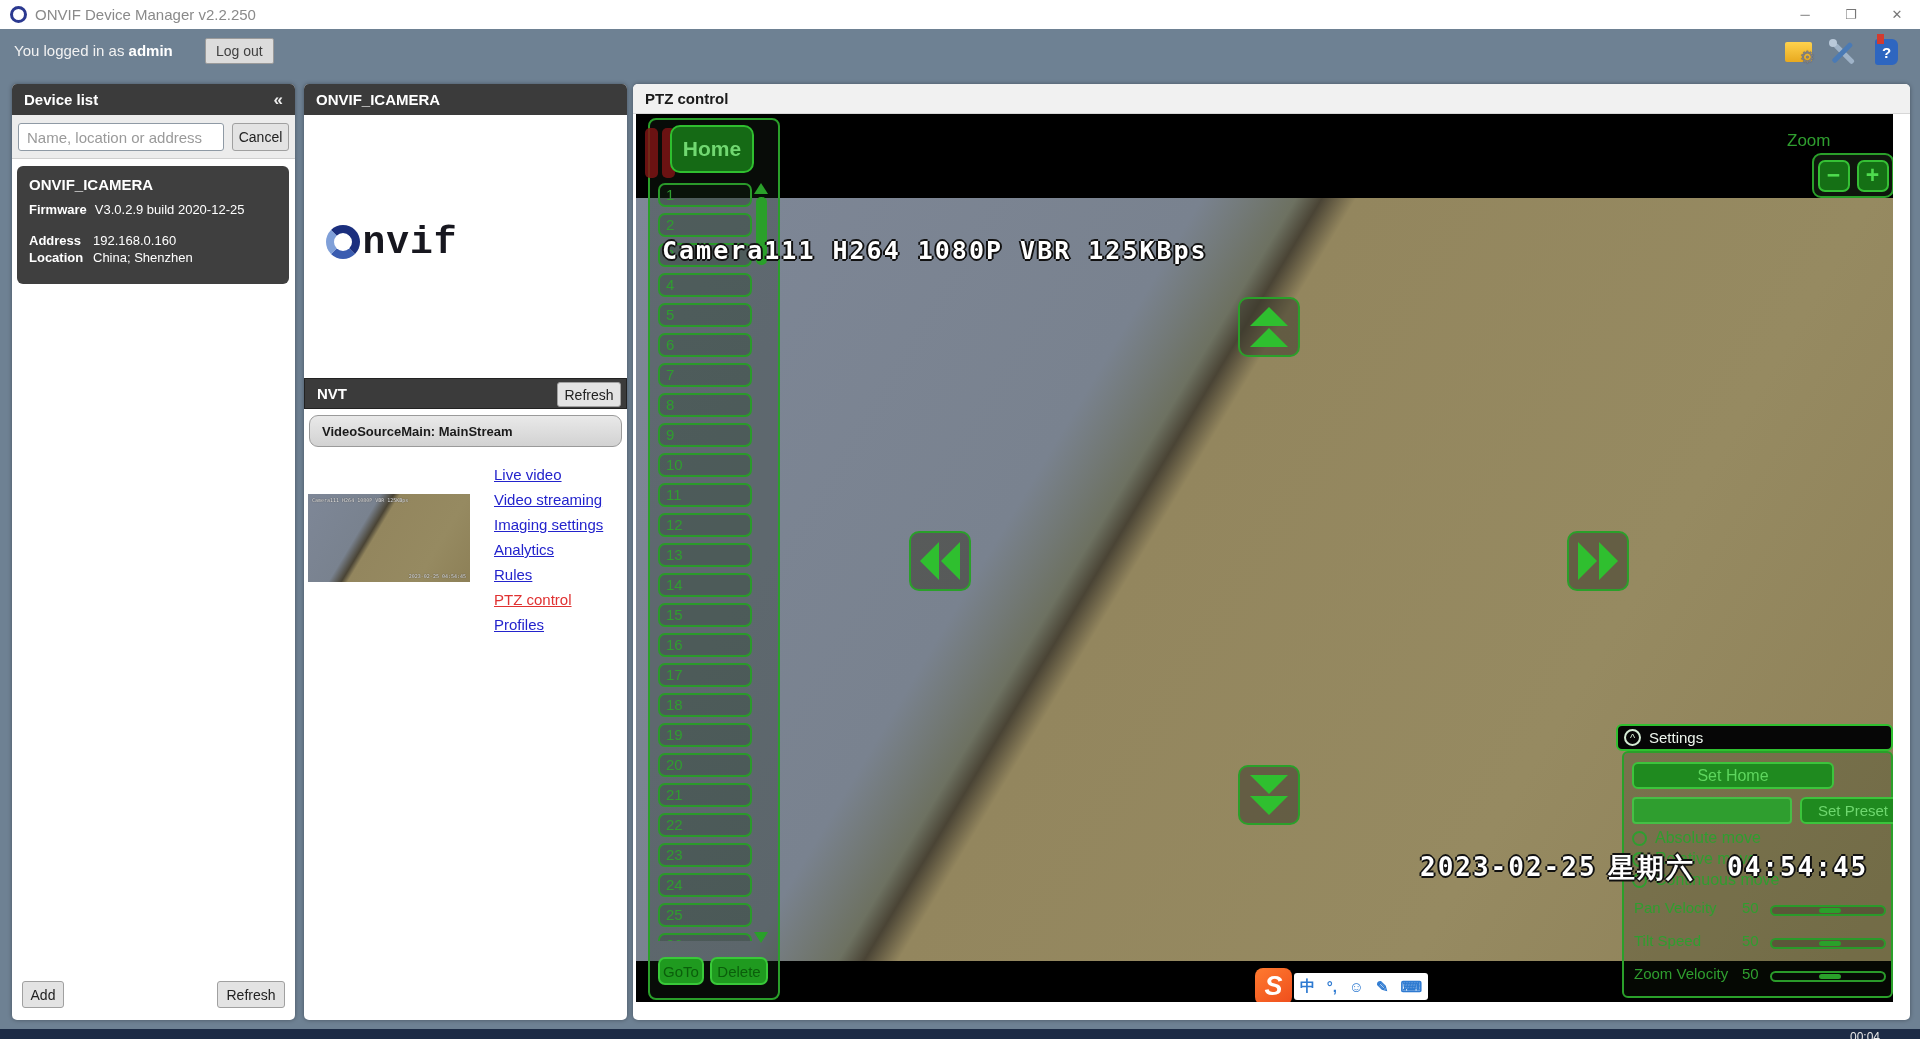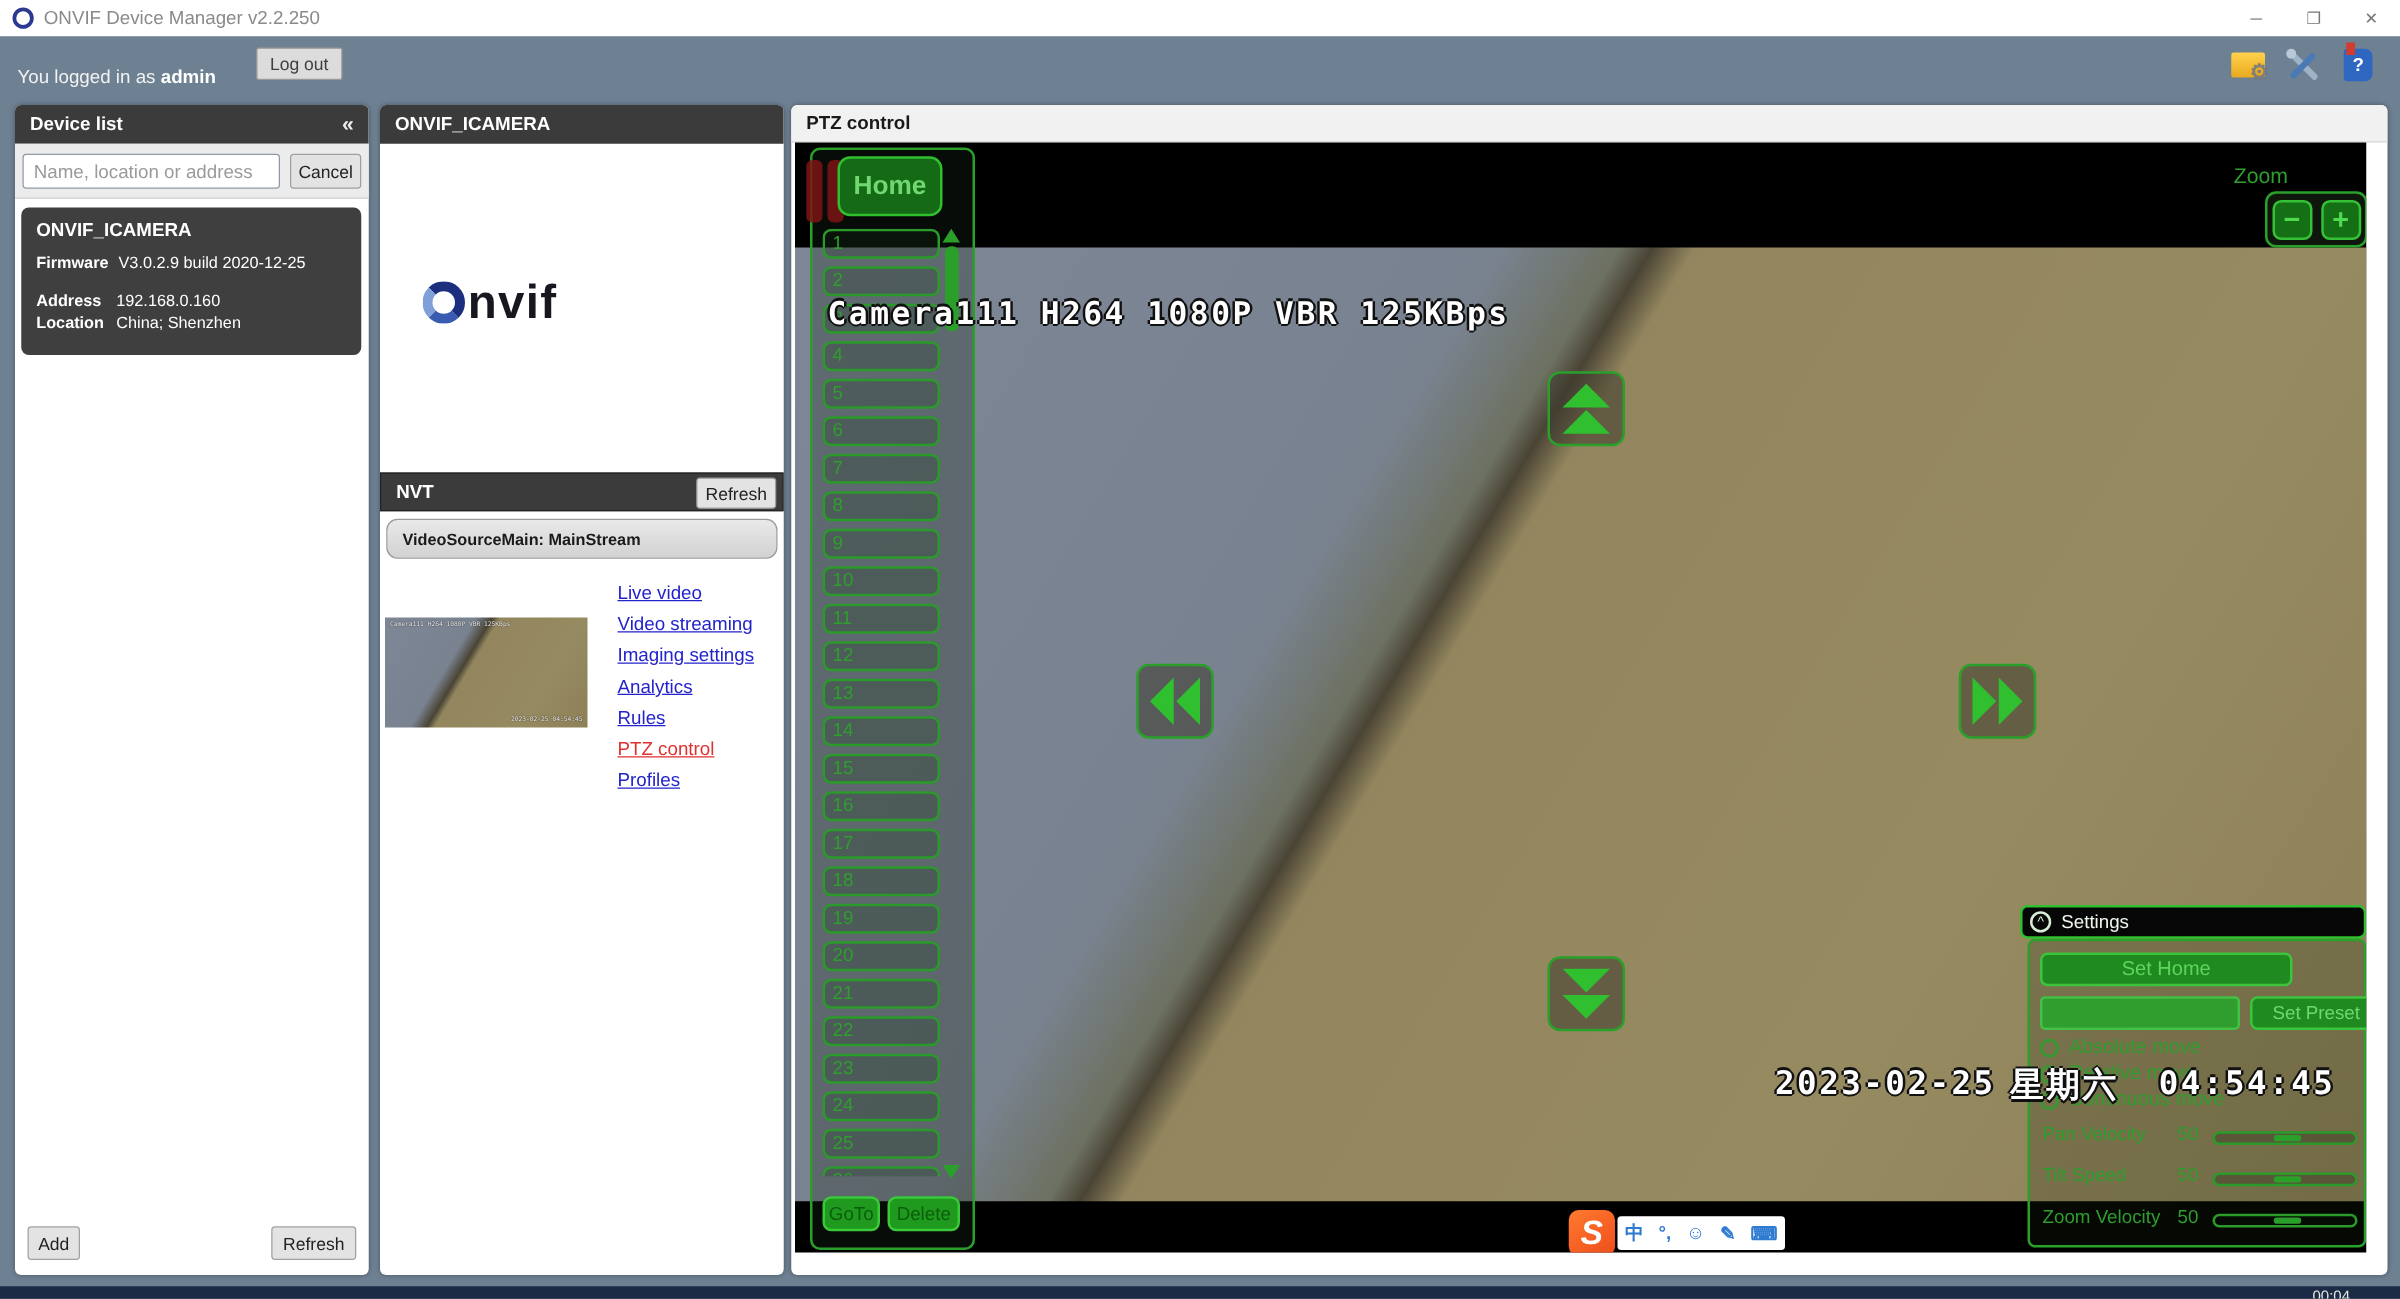--- a/index.html
+++ b/index.html
@@ -8,21 +8,21 @@
 
   
   .titlebar { position:absolute; left:0; top:0; width:1920px; height:29px; background:#ffffff; display:flex; align-items:center; }
   .app-logo { width:17px; height:17px; border:3px solid #2b3990; border-radius:50%; margin:0 8px 0 10px; background:#fff; }
   .app-title { color:#8a8a8a; font-size:15px; }
   .win-controls { position:absolute; right:0; top:0; height:29px; display:flex; }
   .win-btn { width:46px; height:29px; display:flex; align-items:center; justify-content:center; color:#777; font-size:13px; cursor:default; }
 
   
   .loginbar { position:absolute; left:0; top:29px; width:1920px; height:48px; }
-  .login-text { position:absolute; left:14px; top:24px; color:#f2f2f2; font-size:15px; }
+  .login-text { position:absolute; left:14px; top:13px; color:#f2f2f2; font-size:15px; }
   .login-user { font-weight:bold; color:#ffffff; }
   .logout-btn { position:absolute; left:205px; top:9px; height:26px; padding:2px 10px; background:#dcdcdc; border:1px solid #9a9a9a; border-radius:2px; font-size:14px; color:#404040; }
   .top-icons { position:absolute; right:18px; top:8px; display:flex; gap:14px; }
   .tico { width:30px; height:30px; position:relative; }
   .ico-manage-folder { position:absolute; left:1px; top:5px; width:27px; height:20px; background:linear-gradient(#ffd24d,#e8a91f); border-radius:2px; }
   .ico-manage-gear { position:absolute; right:-1px; bottom:-1px; font-size:17px; color:#7e8087; text-shadow:0 0 1px #555; }
   .tools-svg, .help-svg { width:30px; height:30px; }
   .ico-help-book { position:absolute; left:3px; top:2px; width:23px; height:26px; background:#2e66c0; border-radius:3px 6px 6px 3px; color:#fff; font-weight:bold; font-size:15px; display:flex; align-items:center; justify-content:center; }
   .ico-help-mark { position:absolute; left:5px; top:-3px; width:7px; height:10px; background:#d23b2f; }
 
@@ -45,21 +45,21 @@
   .dc-gap { height:14px; }
   .dc-label.w64 { width:64px; }
   .btn-gray { background:#e3e3e3; border:1px solid #a0a0a0; border-radius:3px; font-size:14px; color:#222; }
   .add-btn { position:absolute; left:10px; bottom:12px; width:42px; height:27px; }
   .dev-refresh-btn { position:absolute; right:10px; bottom:12px; width:68px; height:27px; }
 
   
   #middle-panel { left:304px; top:84px; width:323px; height:936px; }
   .onvif-logo { position:absolute; left:8px; top:128px; width:160px; height:60px; display:flex; align-items:center; justify-content:center; }
   .onvif-ring { width:34px; height:34px; border-radius:50%; border:8px solid #1b2f7e; border-left-color:#7f9fd8; border-bottom-color:#3a5cb0; margin-right:2px; }
-  .onvif-word { font-size:38px; font-weight:bold; color:#17171f; letter-spacing:1px; font-family:Liberation Sans, sans-serif; }
+  .onvif-word { font-size:38px; font-weight:bold; color:#17171f; letter-spacing:1px; font-family:Liberation Mono, monospace; }
   .links-col { position:absolute; left:186px; top:38px; }
   .links-col .link, .nvt-links .link { display:block; color:#2323cc; text-decoration:underline; font-size:15px; line-height:25px; cursor:pointer; white-space:nowrap; }
   .nvt-bar { position:absolute; left:0px; top:294px; width:323px; height:31px; background:#3b3b3b; color:#fff; font-weight:bold; font-size:15px; display:flex; align-items:center; padding:0 12px; border:1px solid #222; }
   .nvt-refresh-btn { position:absolute; right:5px; top:3px; width:64px; height:25px; }
   .source-select { position:absolute; left:5px; top:331px; width:313px; height:32px; background:linear-gradient(#e9e9e9,#d2d2d2); border:1px solid #9a9a9a; border-radius:9px; font-weight:bold; font-size:13px; color:#1a1a1a; display:flex; align-items:center; padding:0 12px; }
   .thumb { position:absolute; left:4px; top:410px; width:162px; height:88px; background:linear-gradient(121deg,#7e8797 0%,#79828f 34%,#4a4435 40%,#93865e 43%,#968a61 75%,#8d8057 100%); }
   .thumb-txt { position:absolute; color:#eee; font-family:"DejaVu Sans Mono",monospace; font-size:5px; text-shadow:0 0 1px #000; }
   .nvt-links { position:absolute; left:190px; top:378px; }
   .link.active { color:#e03131; }
 

